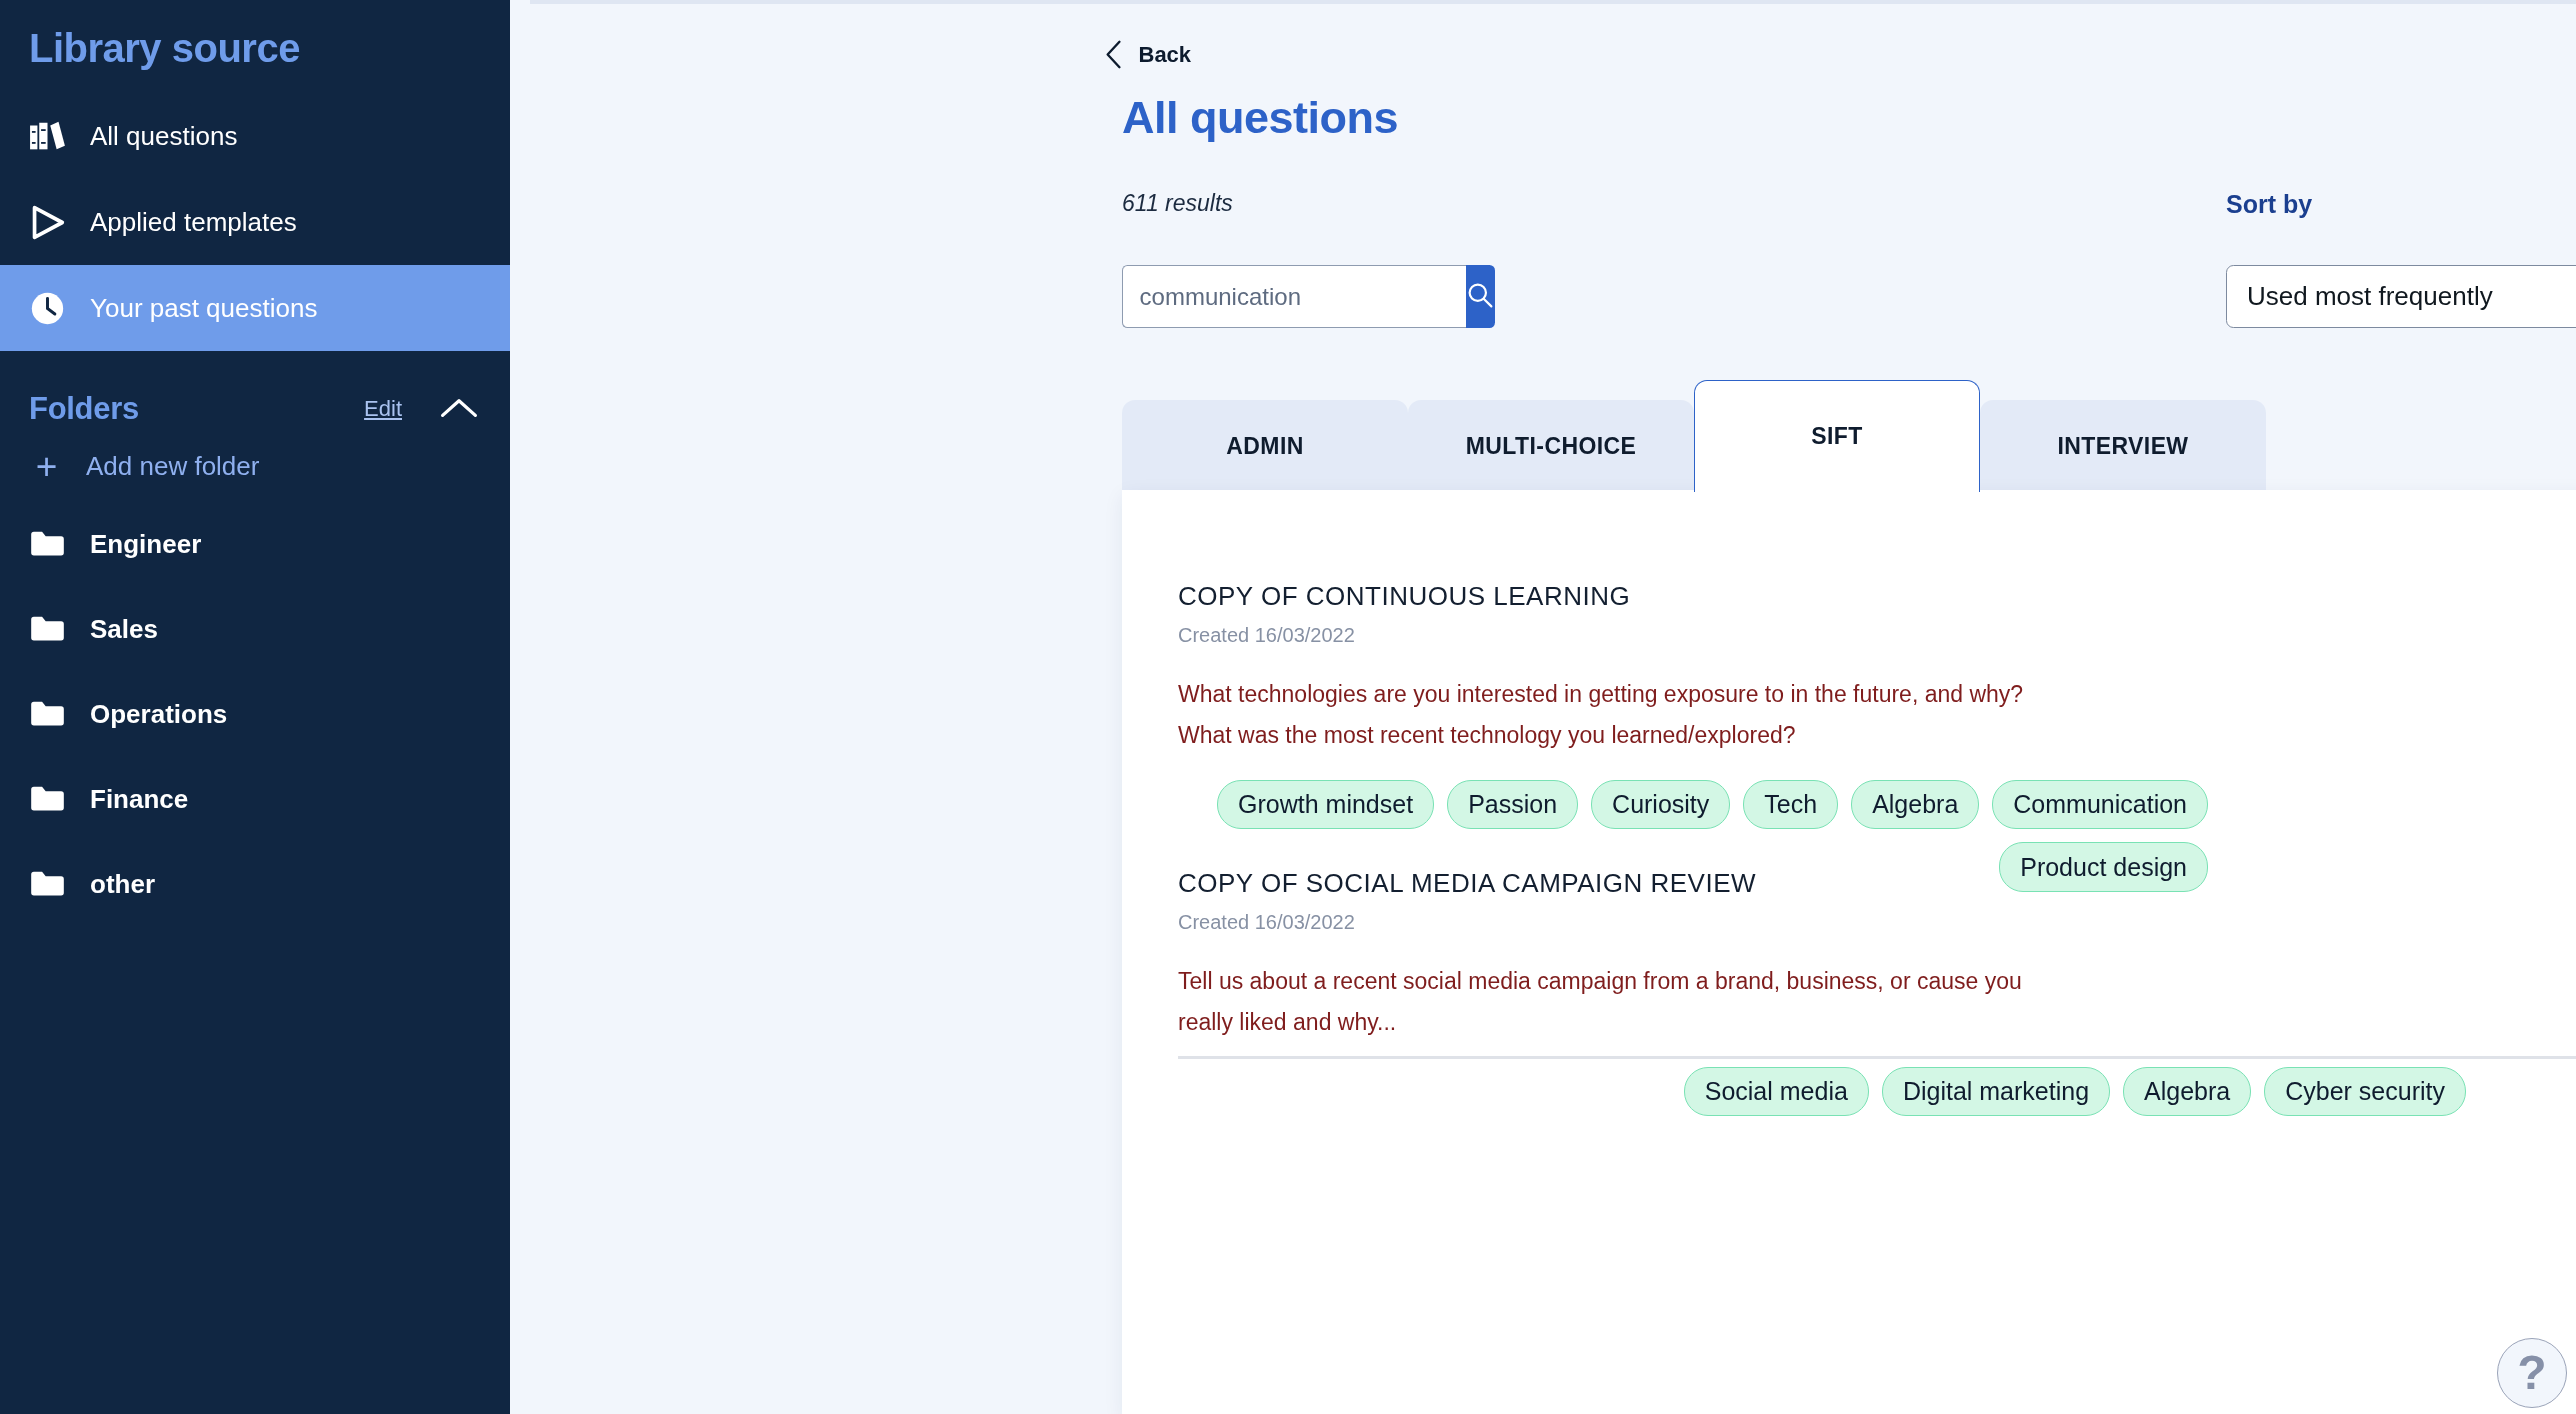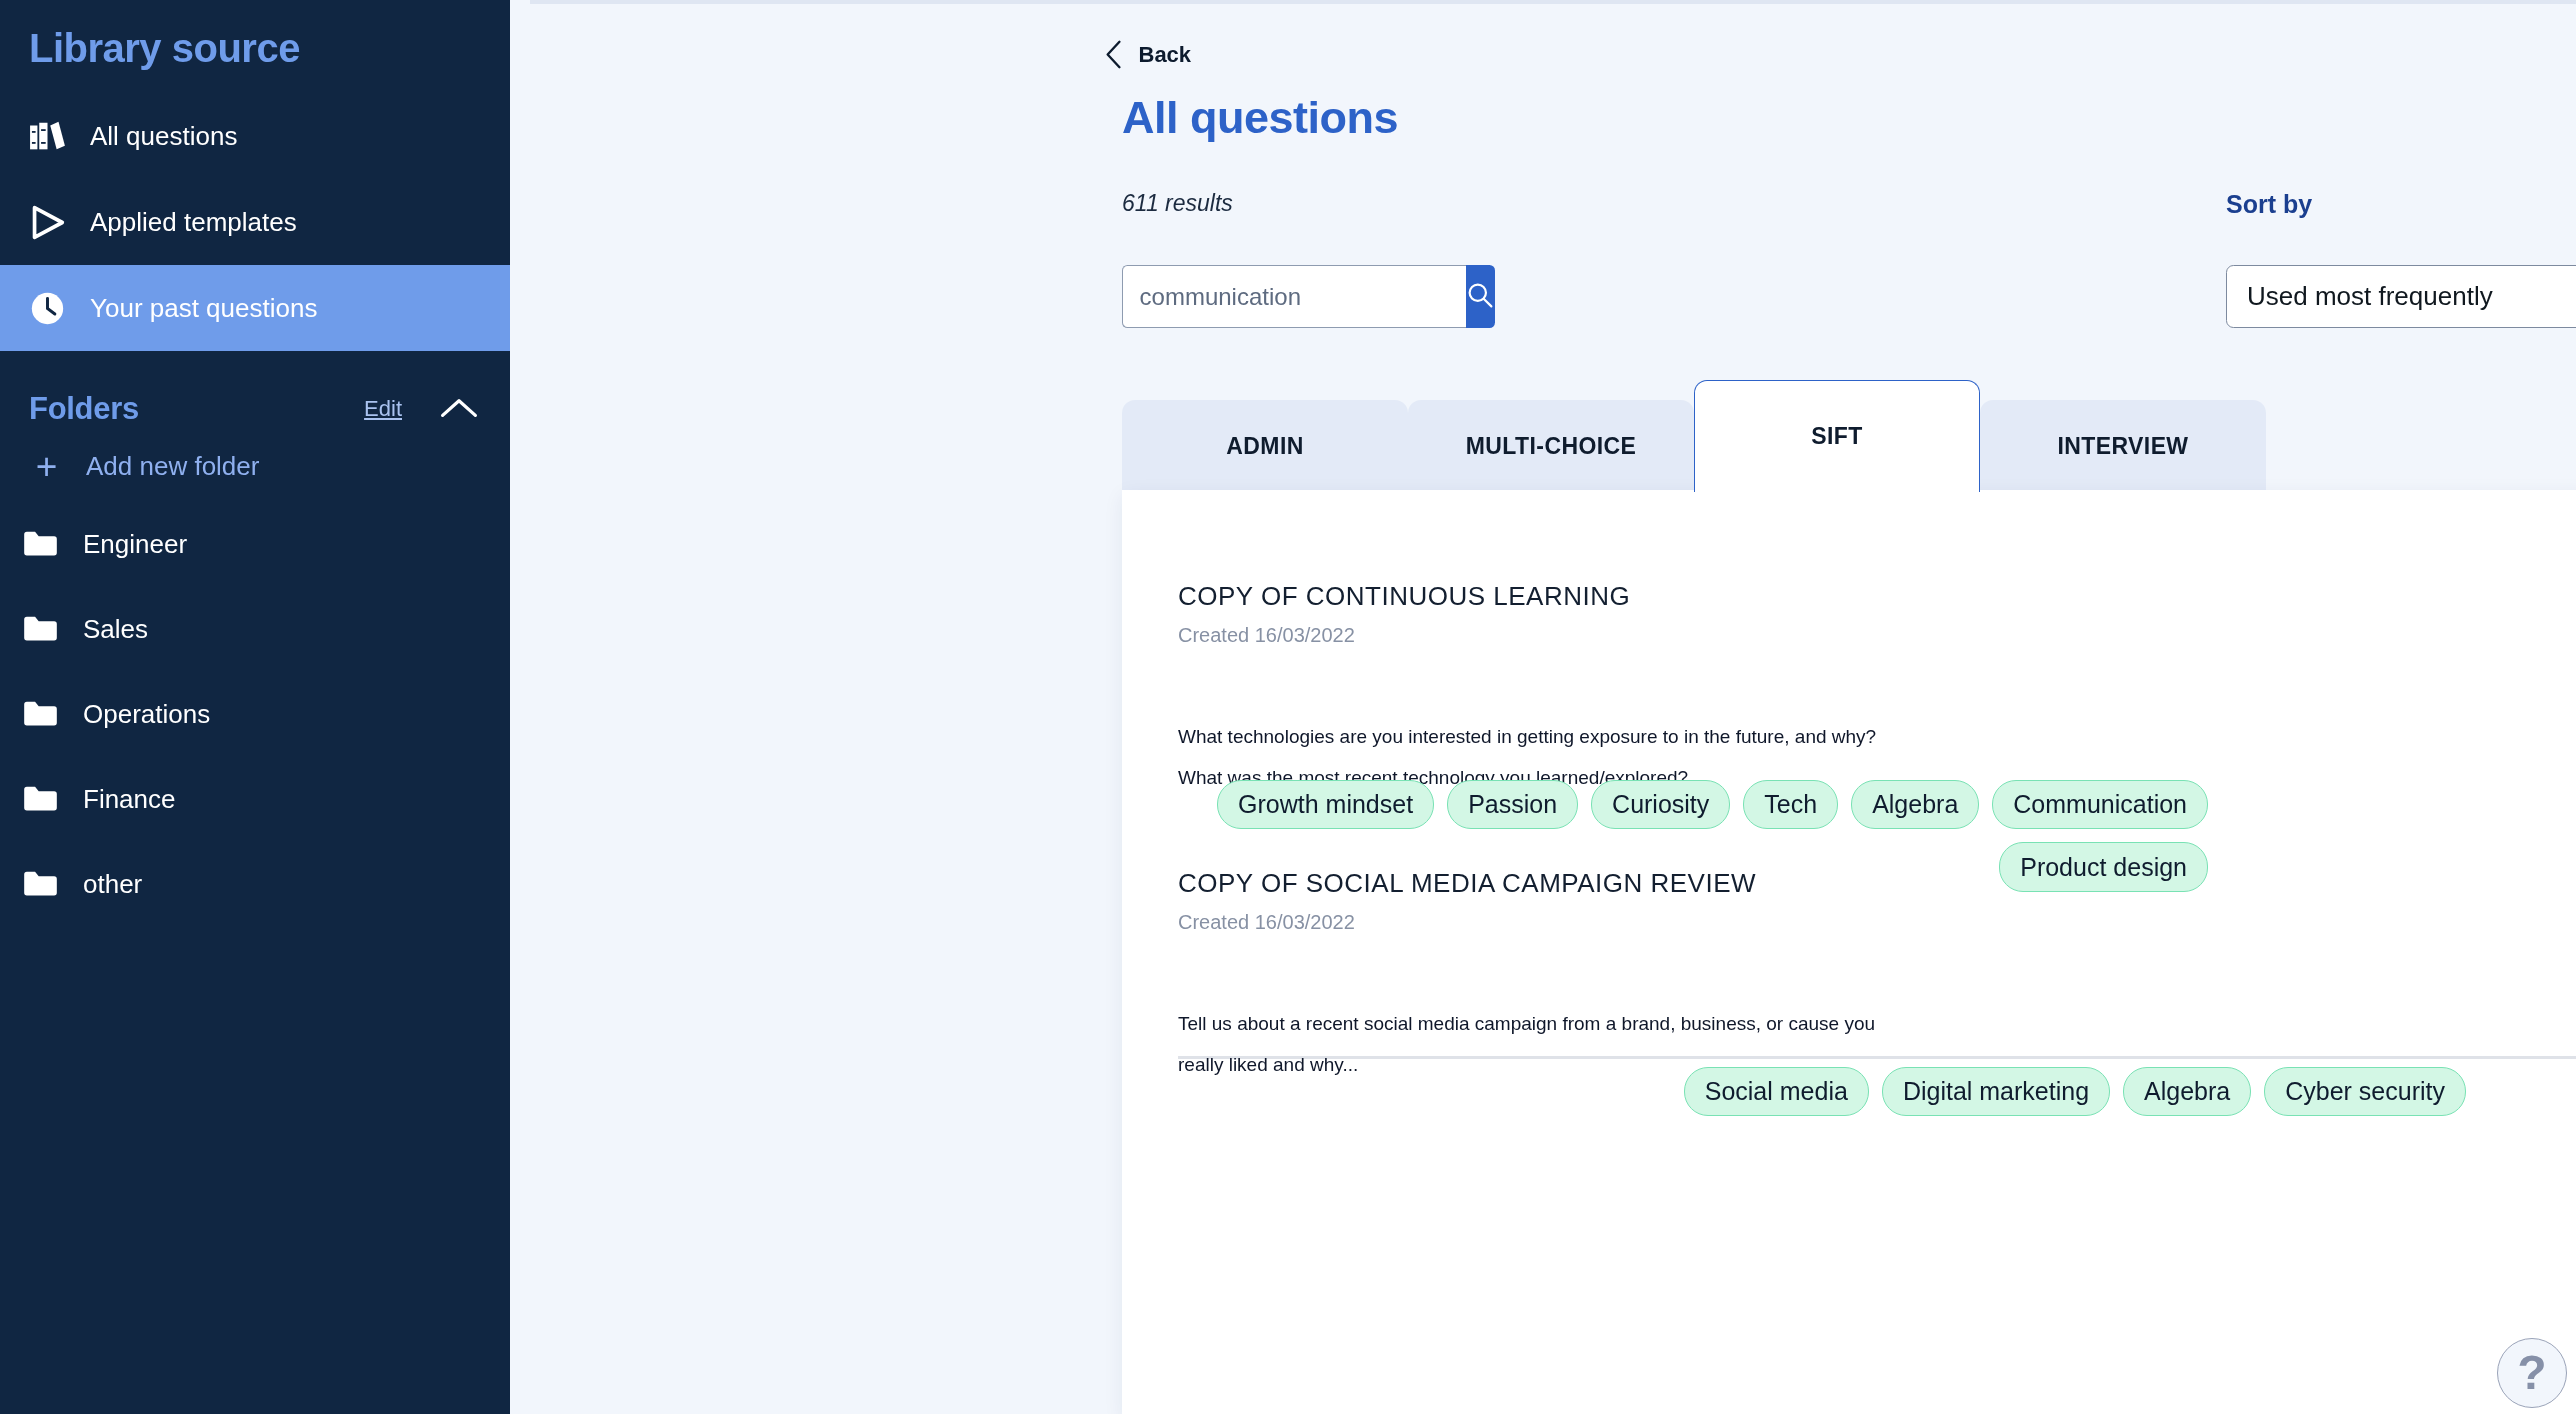--- a/index.html
+++ b/index.html
@@ -56,22 +56,22 @@
 
   .add-folder {
     display: flex; align-items: center; gap: 24px;
     padding-left: 31px; height: 72px;
     color: #8fb0ef; font-size: 26px; cursor: pointer;
   }
   .plus-ic { font-size: 37px; line-height: 1; width: 31px; text-align: center; color:#8fb0ef; }
 
   .folder-row {
     display: flex; align-items: center; gap: 24px;
-    padding-left: 22px; height: 85px;
-    color: #ffffff; font-size: 26px; cursor: pointer;
+    padding-left: 29px; height: 85px;
+    color: #ffffff; font-size: 26px; cursor: pointer; font-weight: bold;
   }
   .folder-ic { width: 37px; height: 29px; flex: 0 0 37px; }
 
   
   .main {
     flex: 1; position: relative; height: 1415px;
     background: #f2f6fc;
     overflow: hidden;
   }
   .topline { position:absolute; top:0; left:0; right:0; height:3.7px; background:#dfe6f2; }
@@ -166,21 +166,21 @@
   }
   .q-item { position: relative; padding: 0 0 0 0; }
   .q-title {
     position: absolute; font-size: 26px; color: #131f30;
     letter-spacing: 0.5px;
   }
   .q-created {
     position: absolute; font-size: 20px; color: #8791a4;
   }
   .q-body {
-    position: absolute; font-size: 19px; color: #0f172a; line-height: 1.42; margin-top: 46px;
+    position: absolute; font-size: 23px; color: #7f1d1d; line-height: 1.42;
   }
   .tags { position: absolute; display: flex; flex-wrap: wrap; gap: 13px; width: 1030px; justify-content: flex-end; }
   .tag {
     background: #d3f7e5; border: 1.8px solid #79e2b4;
     border-radius: 24px; padding: 9.2px 20px;
     font-size: 25px; color: #0f1c2e;
     white-space: nowrap;
   }
   .divider { position: absolute; left: 56px; width: 1832px; height: 2.8px; background: #dfe2e8; }
 

